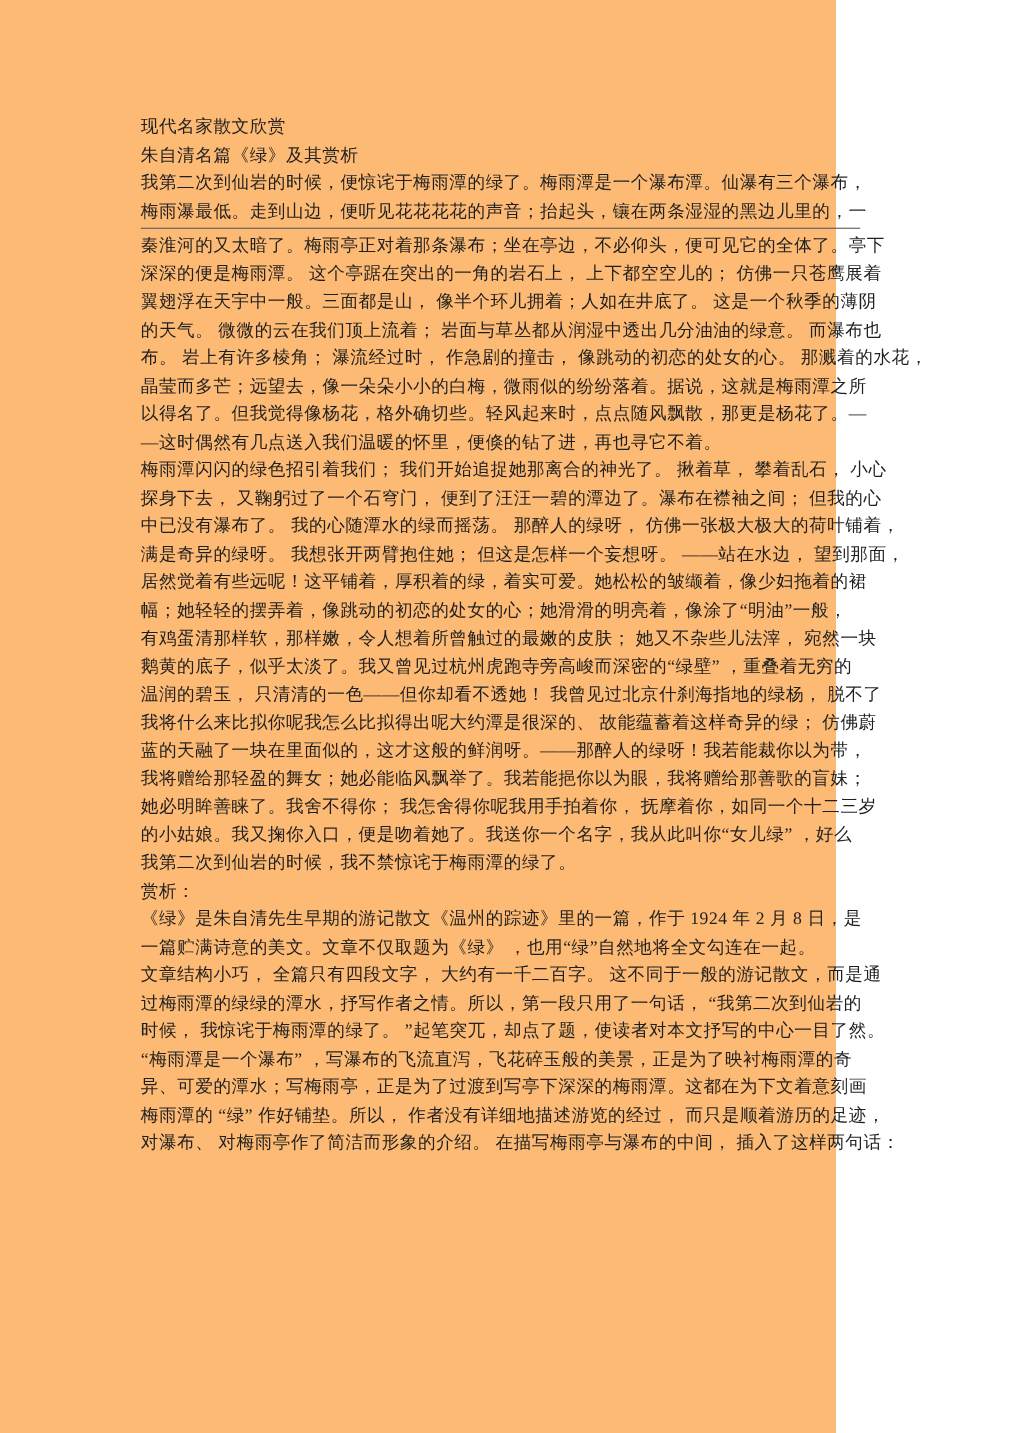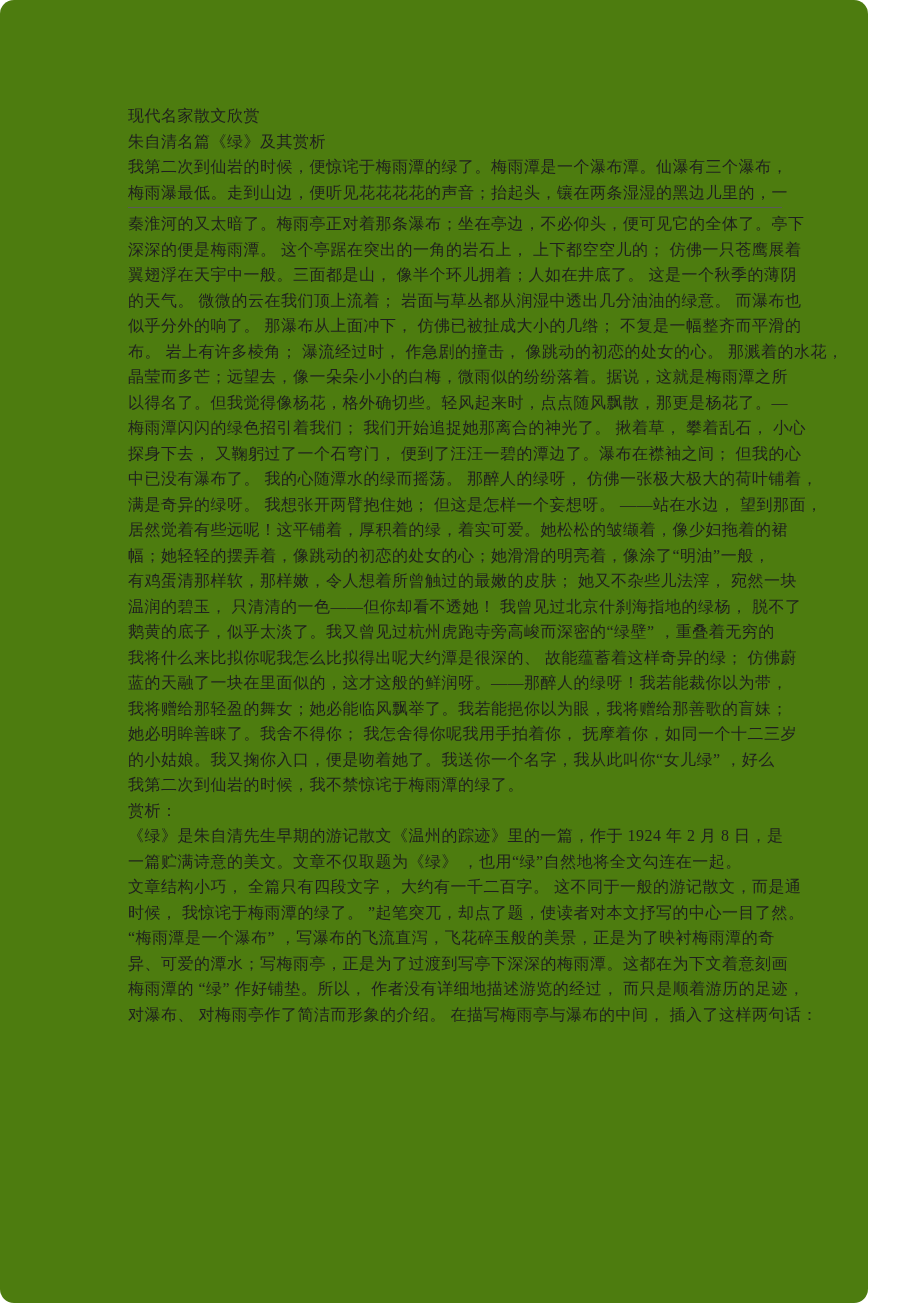--- a/index.html
+++ b/index.html
@@ -7,26 +7,25 @@
     padding: 0;
   }
   body {
     width: 920px;
     height: 1303px;
     background: #ffffff;
     overflow: hidden;
   }
   .page {
     position: relative;
-    width: 868px;
+    width: 760px;
     height: 1303px;
-    background: #4d7c0f;
+    background: #fdba74;
     color: #1f1f1f;
     font-family: "Liberation Serif", "DejaVu Serif", serif;
-    border-radius: 14px;
   }
   .content {
     position: absolute;
     left: 128px;
     top: 103px;
     width: 668px;
   }
   .line {
     font-size: 16px;
     line-height: 25.5px;
@@ -51,42 +50,43 @@
 
     <div class="line">我第二次到仙岩的时候，便惊诧于梅雨潭的绿了。梅雨潭是一个瀑布潭。仙瀑有三个瀑布，</div>
     <div class="line">梅雨瀑最低。走到山边，便听见花花花花的声音；抬起头，镶在两条湿湿的黑边儿里的，一</div>
 
     <div class="divider"></div>
 
     <div class="line">秦淮河的又太暗了。梅雨亭正对着那条瀑布；坐在亭边，不必仰头，便可见它的全体了。亭下</div>
     <div class="line">深深的便是梅雨潭。 这个亭踞在突出的一角的岩石上， 上下都空空儿的； 仿佛一只苍鹰展着</div>
     <div class="line">翼翅浮在天宇中一般。三面都是山， 像半个环儿拥着；人如在井底了。 这是一个秋季的薄阴</div>
     <div class="line">的天气。 微微的云在我们顶上流着； 岩面与草丛都从润湿中透出几分油油的绿意。 而瀑布也</div>
-    <div class="line">似乎分外的响了。 那瀑布从上面冲下， 仿佛已被扯成大小的几绺； 不复是一幅整齐而平滑的</div>
     <div class="line">布。 岩上有许多棱角； 瀑流经过时， 作急剧的撞击， 像跳动的初恋的处女的心。 那溅着的水花，</div>
     <div class="line">晶莹而多芒；远望去，像一朵朵小小的白梅，微雨似的纷纷落着。据说，这就是梅雨潭之所</div>
     <div class="line">以得名了。但我觉得像杨花，格外确切些。轻风起来时，点点随风飘散，那更是杨花了。—</div>
+    <div class="line">—这时偶然有几点送入我们温暖的怀里，便倏的钻了进，再也寻它不着。</div>
     <div class="line">梅雨潭闪闪的绿色招引着我们； 我们开始追捉她那离合的神光了。 揪着草， 攀着乱石， 小心</div>
     <div class="line">探身下去， 又鞠躬过了一个石穹门， 便到了汪汪一碧的潭边了。瀑布在襟袖之间； 但我的心</div>
     <div class="line">中已没有瀑布了。 我的心随潭水的绿而摇荡。 那醉人的绿呀， 仿佛一张极大极大的荷叶铺着，</div>
     <div class="line">满是奇异的绿呀。 我想张开两臂抱住她； 但这是怎样一个妄想呀。 ——站在水边， 望到那面，</div>
     <div class="line">居然觉着有些远呢！这平铺着，厚积着的绿，着实可爱。她松松的皱缬着，像少妇拖着的裙</div>
     <div class="line">幅；她轻轻的摆弄着，像跳动的初恋的处女的心；她滑滑的明亮着，像涂了“明油”一般，</div>
     <div class="line">有鸡蛋清那样软，那样嫩，令人想着所曾触过的最嫩的皮肤； 她又不杂些儿法滓， 宛然一块</div>
+    <div class="line">鹅黄的底子，似乎太淡了。我又曾见过杭州虎跑寺旁高峻而深密的“绿壁” ，重叠着无穷的</div>
     <div class="line">温润的碧玉， 只清清的一色——但你却看不透她！ 我曾见过北京什刹海指地的绿杨， 脱不了</div>
-    <div class="line">鹅黄的底子，似乎太淡了。我又曾见过杭州虎跑寺旁高峻而深密的“绿壁” ，重叠着无穷的</div>
     <div class="line">我将什么来比拟你呢我怎么比拟得出呢大约潭是很深的、 故能蕴蓄着这样奇异的绿； 仿佛蔚</div>
     <div class="line">蓝的天融了一块在里面似的，这才这般的鲜润呀。——那醉人的绿呀！我若能裁你以为带，</div>
     <div class="line">我将赠给那轻盈的舞女；她必能临风飘举了。我若能挹你以为眼，我将赠给那善歌的盲妹；</div>
     <div class="line">她必明眸善睐了。我舍不得你； 我怎舍得你呢我用手拍着你， 抚摩着你，如同一个十二三岁</div>
     <div class="line">的小姑娘。我又掬你入口，便是吻着她了。我送你一个名字，我从此叫你“女儿绿” ，好么</div>
     <div class="line">我第二次到仙岩的时候，我不禁惊诧于梅雨潭的绿了。</div>
     <div class="line">赏析：</div>
     <div class="line">《绿》是朱自清先生早期的游记散文《温州的踪迹》里的一篇，作于 1924 年 2 月 8 日，是</div>
     <div class="line">一篇贮满诗意的美文。文章不仅取题为《绿》 ，也用“绿”自然地将全文勾连在一起。</div>
     <div class="line">文章结构小巧， 全篇只有四段文字， 大约有一千二百字。 这不同于一般的游记散文，而是通</div>
+    <div class="line">过梅雨潭的绿绿的潭水，抒写作者之情。所以，第一段只用了一句话， “我第二次到仙岩的</div>
     <div class="line">时候， 我惊诧于梅雨潭的绿了。 ”起笔突兀，却点了题，使读者对本文抒写的中心一目了然。</div>
     <div class="line">“梅雨潭是一个瀑布” ，写瀑布的飞流直泻，飞花碎玉般的美景，正是为了映衬梅雨潭的奇</div>
     <div class="line">异、可爱的潭水；写梅雨亭，正是为了过渡到写亭下深深的梅雨潭。这都在为下文着意刻画</div>
     <div class="line">梅雨潭的 “绿” 作好铺垫。所以， 作者没有详细地描述游览的经过， 而只是顺着游历的足迹，</div>
     <div class="line">对瀑布、 对梅雨亭作了简洁而形象的介绍。 在描写梅雨亭与瀑布的中间， 插入了这样两句话：</div>
   </div>
 </div>
 
 </body></html>

